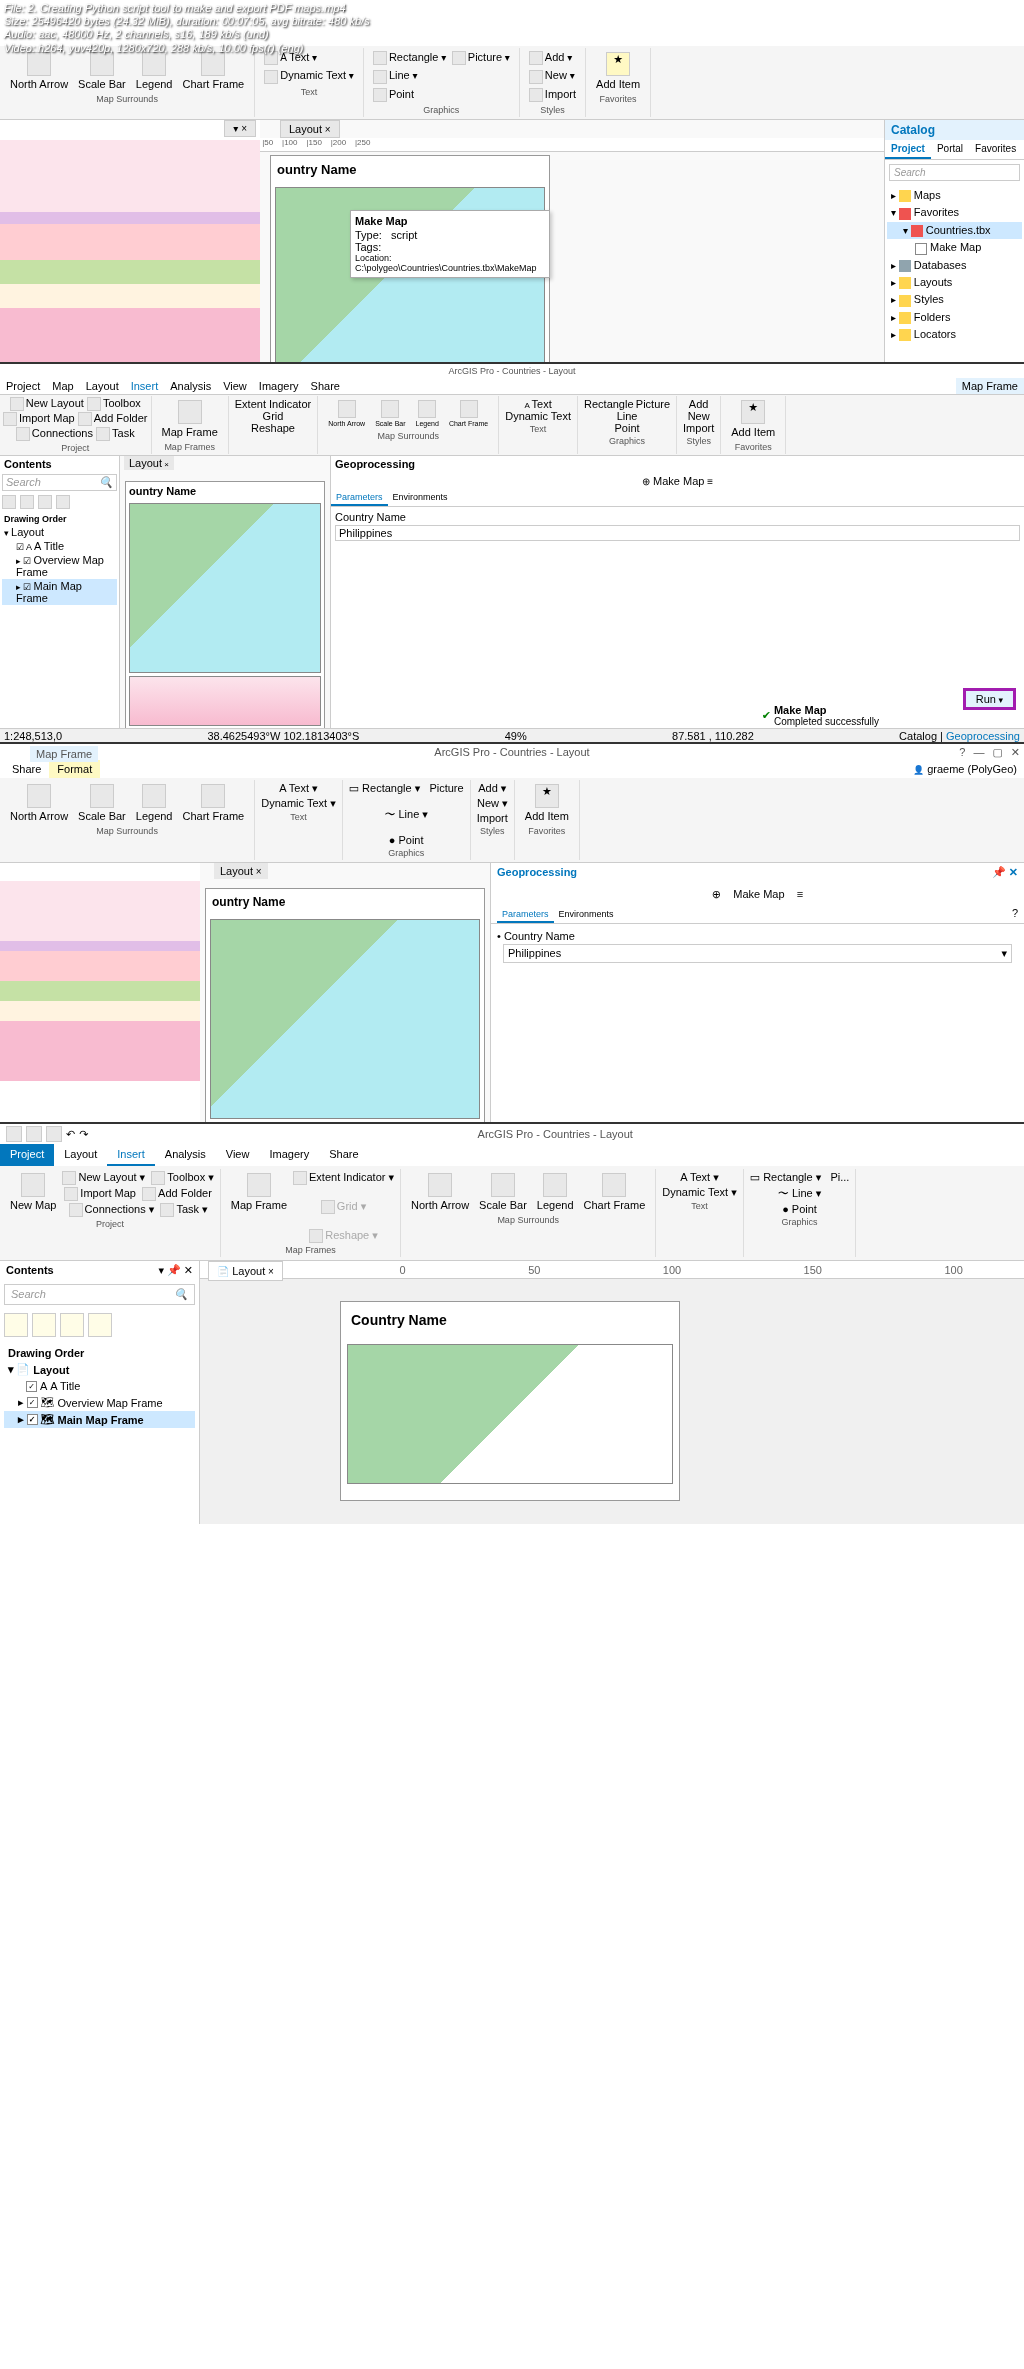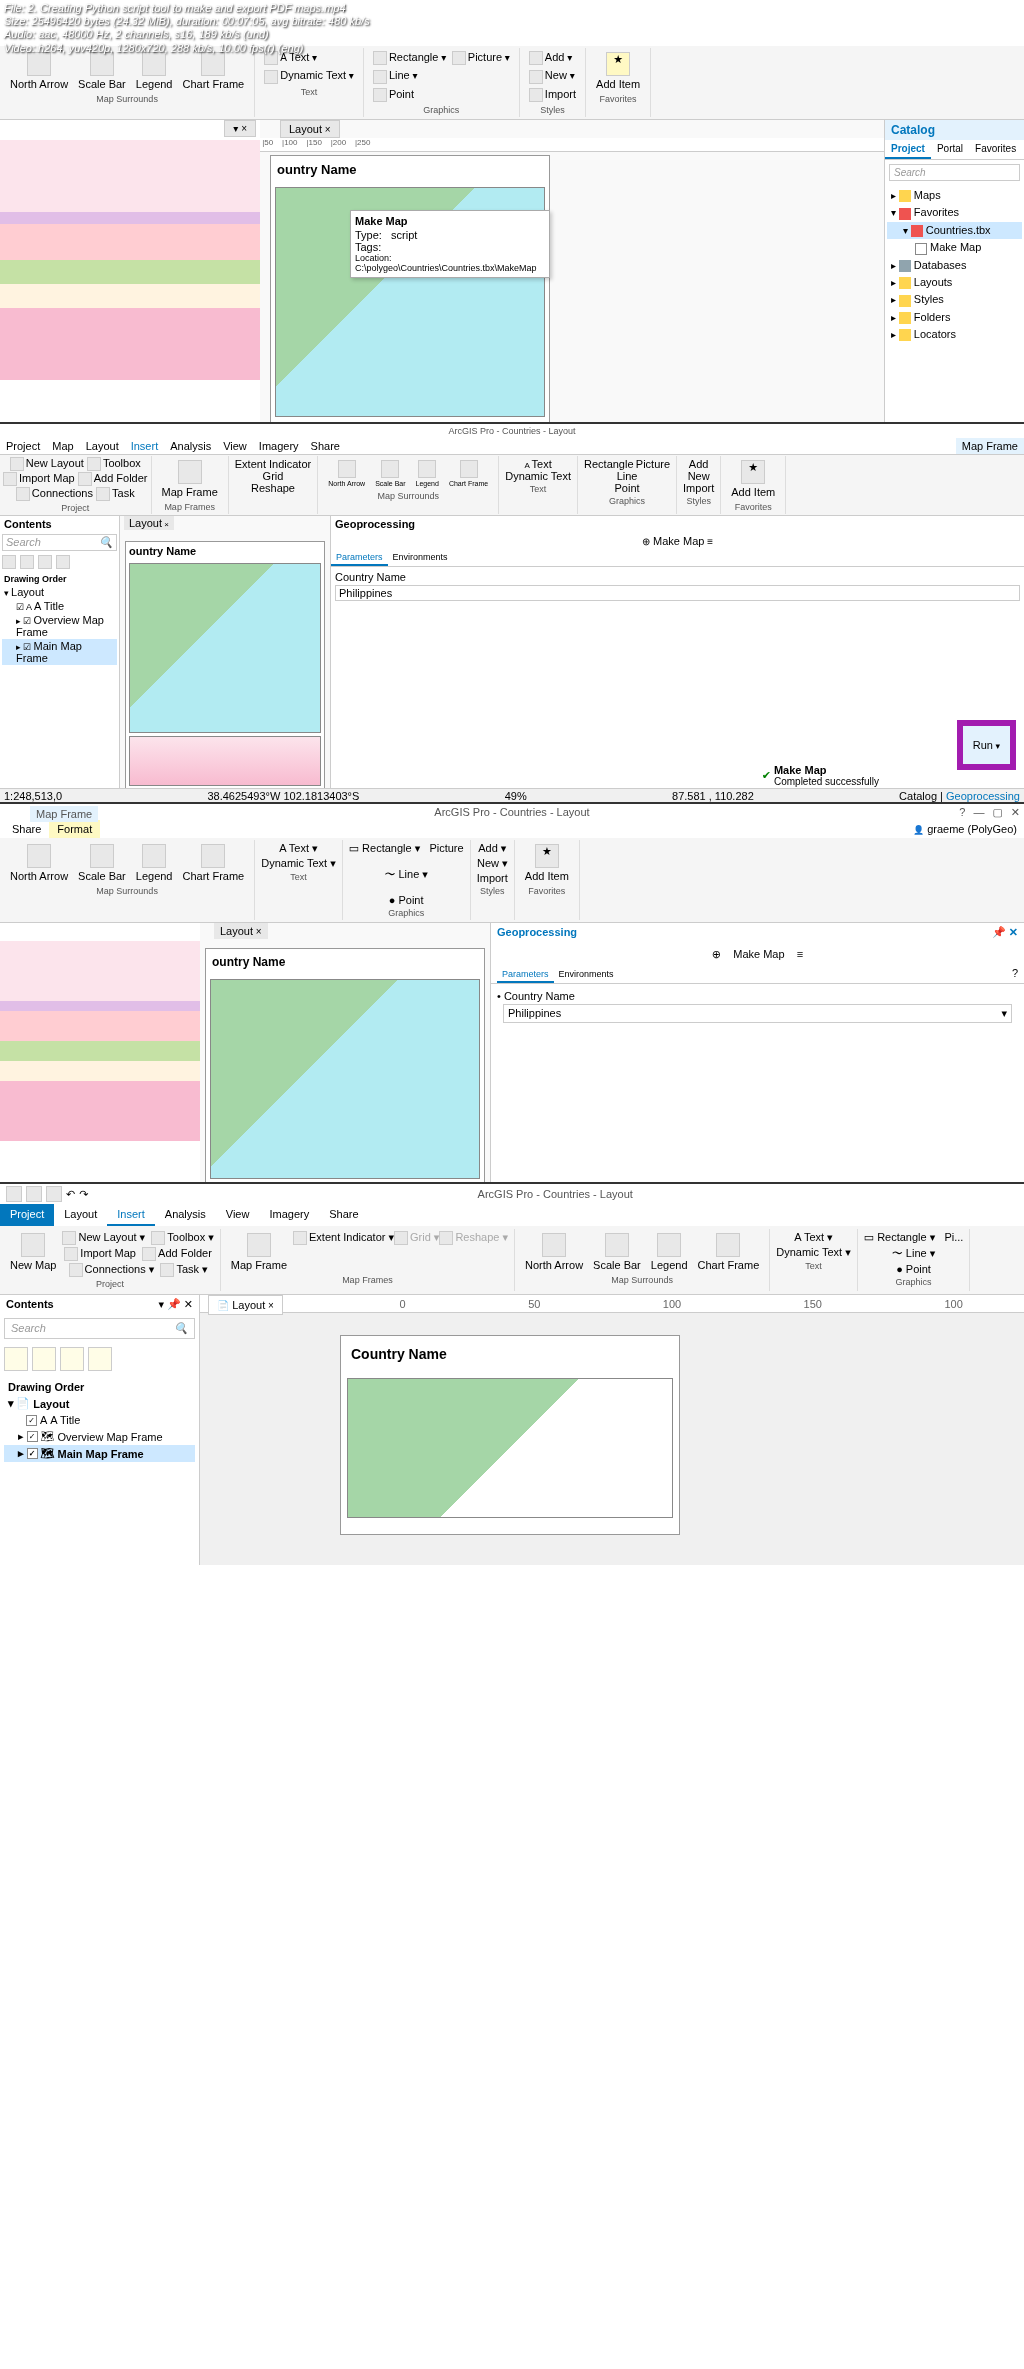--- a/index.html
+++ b/index.html
@@ -1,20 +1,20 @@
 <!DOCTYPE html>
 <html><head>
 <meta charset="utf-8">
 <style>
 *{margin:0;padding:0;box-sizing:border-box;font-family:"Segoe UI",Arial,sans-serif;font-size:11px}
 body{background:#fff;width:1024px}
 .overlay-text{position:absolute;color:#fff;font-style:italic;z-index:100;text-shadow:1px 1px 2px #000;font-size:12px;line-height:1.2}
 
 
-.panel1{position:relative;height:424px;border-bottom:2px solid #333;overflow:hidden}
+.panel1{position:relative;height:364px;border-bottom:2px solid #333;overflow:hidden}
 .ribbon{background:#f5f5f5;border-bottom:1px solid #ccc;display:flex;padding:2px 0}
 .rg{border-right:1px solid #ddd;padding:2px 6px;text-align:center}
 .rg-label{font-size:9px;color:#555;margin-top:2px}
 .rg-items{display:flex;gap:2px;align-items:flex-start}
 .rbtn{padding:2px 4px;display:flex;flex-direction:column;align-items:center;cursor:pointer;font-size:10px}
 .rbtn-sm{padding:1px 3px;font-size:10px;white-space:nowrap;cursor:pointer}
 .ricon{width:24px;height:24px;background:#e8e8e8;border:1px solid #ccc;margin-bottom:2px}
 .ricon-sm{width:14px;height:14px;background:#e8e8e8;border:1px solid #ccc;display:inline-block;vertical-align:middle;margin-right:2px}
 
 .content1{display:flex;height:calc(100% - 100px)}
@@ -69,21 +69,21 @@
 .overview{margin:3px;height:50px;border:1px solid #888;background:linear-gradient(#fce4ec,#f8bbd0)}
 .gp-pane{flex:1;border-left:1px solid #ccc;background:#fff;font-size:9px}
 .gp-title{padding:2px 4px;font-weight:bold}
 .gp-tool{text-align:center;padding:3px;font-size:10px}
 .gp-tabs{display:flex;border-bottom:1px solid #ccc}
 .gp-tab{padding:2px 5px;font-size:9px}
 .gp-tab.active{color:#0277bd;border-bottom:2px solid #0277bd}
 .gp-param{padding:4px}
 .gp-input{border:1px solid #ccc;padding:1px 3px;margin-top:2px}
 .gp-status{position:absolute;bottom:15px;right:145px;display:flex;align-items:center;gap:3px;font-size:9px}
-.run-btn{position:absolute;bottom:32px;right:8px;background:#e3f2fd;border:6px solid #a21caf;padding:13px 10px;font-size:9px}
+.run-btn{position:absolute;bottom:32px;right:8px;background:#e3f2fd;border:3px solid #a21caf;padding:2px 10px;font-size:9px}
 .statusbar{position:absolute;bottom:0;left:0;right:0;height:14px;background:#f0f0f0;border-top:1px solid #ccc;font-size:8px;padding:1px 4px;display:flex;justify-content:space-between}
 
 
 .panel3{position:relative;height:380px;border-bottom:2px solid #333;overflow:hidden}
 .titlebar3{text-align:center;padding:2px;font-size:10px;color:#555;background:#fff;position:relative}
 .wincontrols{position:absolute;right:4px;top:2px;display:flex;gap:8px;font-size:10px}
 .ribbontabs3{display:flex;background:#fff;font-size:10px;padding:0 4px}
 .rtab3{padding:3px 8px}
 .rtab3.active{background:#fef9c3}
 .content3{display:flex;height:calc(100% - 110px)}
@@ -501,21 +501,21 @@
         </div>
       </div>
       <div class="rg-label">Project</div>
     </div>
     <div class="rg">
       <div class="rg-items">
         <div class="rbtn">
             <div class="ricon"></div>
             <span>Map Frame</span>
           </div>
-        <div style="display:flex;flex-direction:row;gap:0;font-size:10px">
+        <div style="display:flex;flex-direction:column;gap:15px;font-size:10px">
           <span><span class="ricon-sm"></span><span>Extent Indicator</span> ▾</span>
           <span style="color:#aaa"><span class="ricon-sm"></span><span>Grid</span> ▾</span>
           <span style="color:#aaa"><span class="ricon-sm"></span><span>Reshape</span> ▾</span>
         </div>
       </div>
       <div class="rg-label">Map Frames</div>
     </div>
     <div class="rg">
       <div class="rg-items">
         <div class="rbtn">

